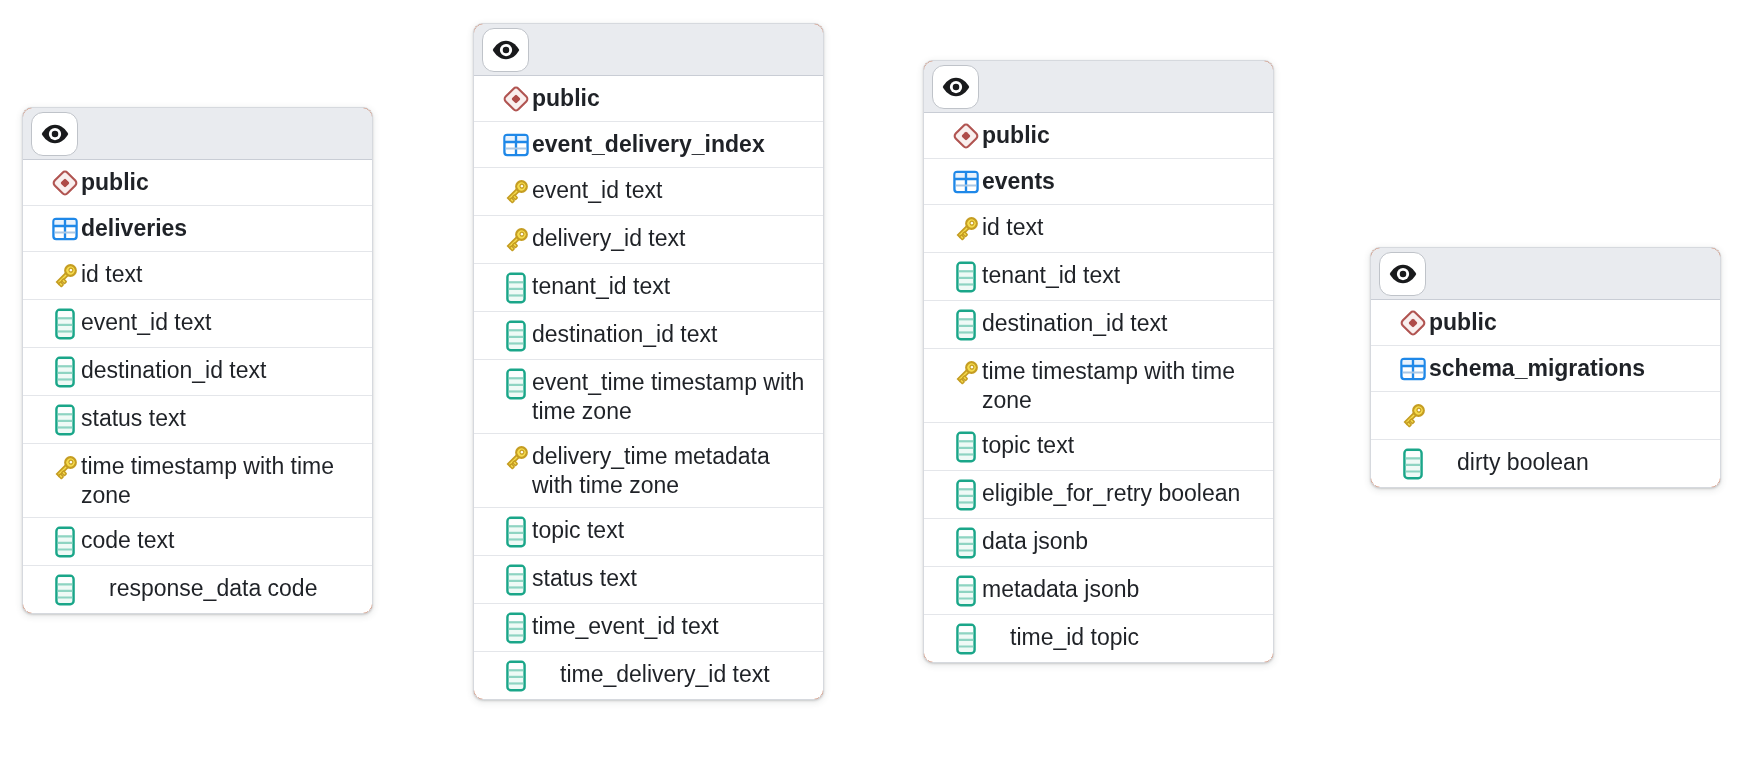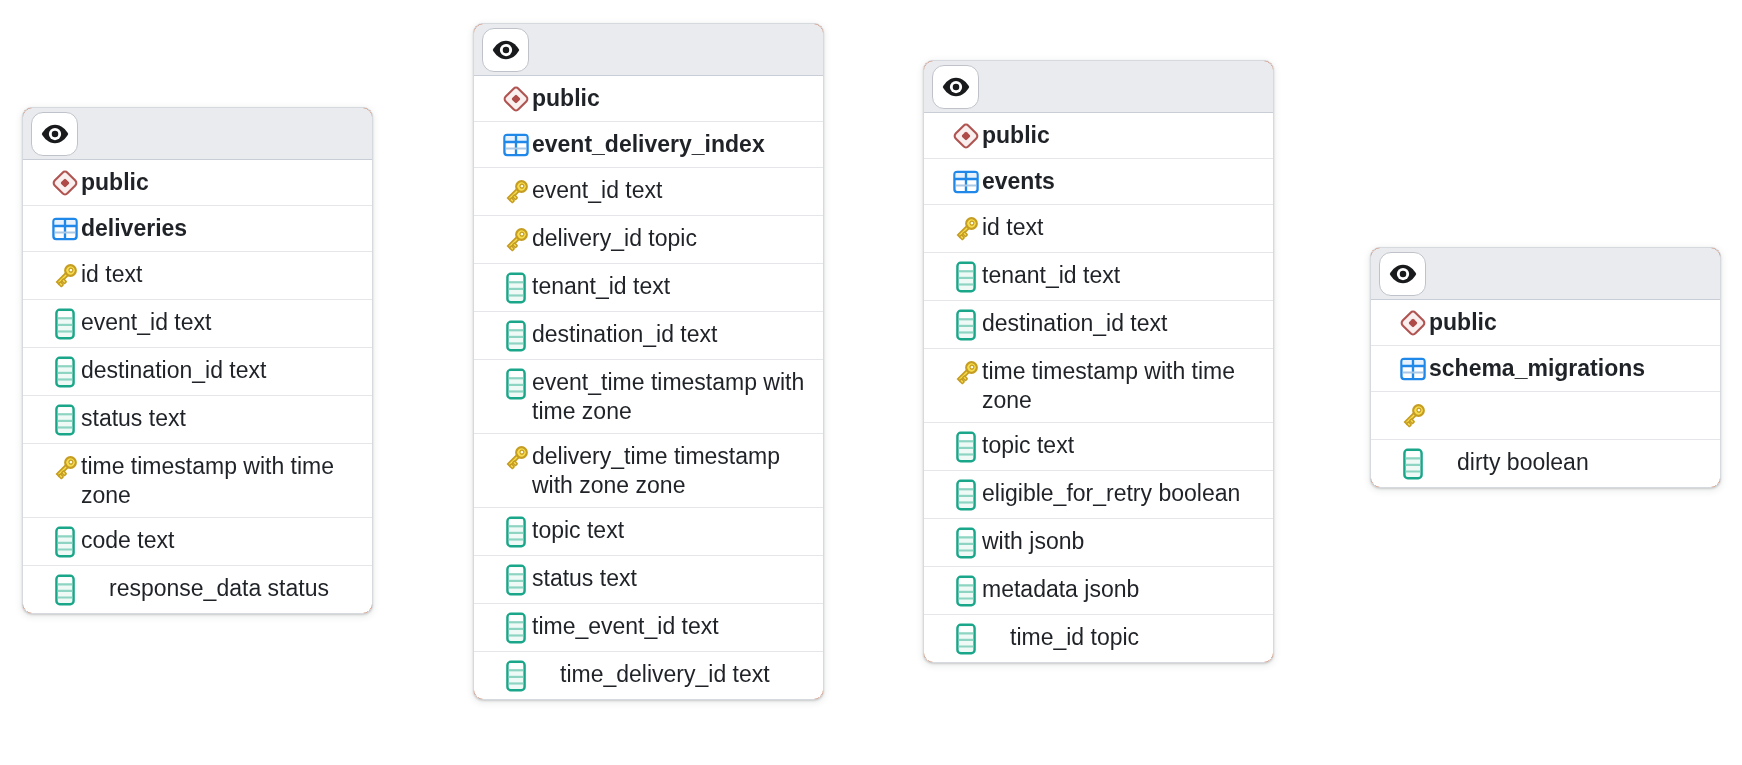--- a/index.html
+++ b/index.html
@@ -188,21 +188,21 @@
       <div class="row">
     <span class="icon-col">
           <svg width="22" height="32" viewBox="0 0 20 29">
             <rect x="2.2" y="1.6" width="15.6" height="25.8" rx="3" fill="#effaf6" stroke="#1aa689" stroke-width="2.2"></rect>
             <rect x="3.6" y="3" width="12.8" height="5.2" fill="#fdfefe"></rect>
             <line x1="3.4" y1="9.3" x2="16.6" y2="9.3" stroke="#8ed4c2" stroke-width="2"></line>
             <line x1="3.4" y1="15.3" x2="16.6" y2="15.3" stroke="#8ed4c2" stroke-width="2"></line>
             <line x1="3.4" y1="21.3" x2="16.6" y2="21.3" stroke="#8ed4c2" stroke-width="2"></line>
           </svg>
         </span>
-    <span class="row-label">response_data status</span>
+    <span class="row-label">response_data code</span>
   </div>
     </div>
   </div>
 <div class="card card-1">
     <div class="card-header">
       <button class="eye-btn">
         <span>
           <svg width="30" height="30" viewBox="0 0 24 24">
             <path d="M12 4.6C7 4.6 3.3 8.4 1.4 12c1.9 3.6 5.6 7.4 10.6 7.4s8.7-3.8 10.6-7.4C20.7 8.4 17 4.6 12 4.6Z" fill="#191a1c"></path>
             <circle cx="12" cy="12" r="4.9" fill="#ffffff"></circle>
@@ -254,21 +254,21 @@
           <svg width="32" height="32" viewBox="0 0 28 28">
             <g transform="rotate(45 14 14)">
               <rect x="12.6" y="11" width="2.8" height="11.8" fill="#f6dc4e" stroke="#c59d22" stroke-width="1.5"></rect>
               <rect x="14.8" y="16.6" width="3.6" height="2.5" rx="0.6" fill="#f6dc4e" stroke="#c59d22" stroke-width="1.3"></rect>
               <rect x="14.8" y="20.4" width="3.6" height="2.5" rx="0.6" fill="#f6dc4e" stroke="#c59d22" stroke-width="1.3"></rect>
               <circle cx="14" cy="7.2" r="4.6" fill="#f6dc4e" stroke="#c59d22" stroke-width="2"></circle>
               <circle cx="14" cy="6.7" r="1.7" fill="#fffdf2" stroke="#c59d22" stroke-width="1"></circle>
             </g>
           </svg>
         </span>
-    <span class="row-label">delivery_id topic</span>
+    <span class="row-label">delivery_id text</span>
   </div>
       <div class="row">
     <span class="icon-col">
           <svg width="22" height="32" viewBox="0 0 20 29">
             <rect x="2.2" y="1.6" width="15.6" height="25.8" rx="3" fill="#effaf6" stroke="#1aa689" stroke-width="2.2"></rect>
             <rect x="3.6" y="3" width="12.8" height="5.2" fill="#fdfefe"></rect>
             <line x1="3.4" y1="9.3" x2="16.6" y2="9.3" stroke="#8ed4c2" stroke-width="2"></line>
             <line x1="3.4" y1="15.3" x2="16.6" y2="15.3" stroke="#8ed4c2" stroke-width="2"></line>
             <line x1="3.4" y1="21.3" x2="16.6" y2="21.3" stroke="#8ed4c2" stroke-width="2"></line>
           </svg>
@@ -304,21 +304,21 @@
           <svg width="32" height="32" viewBox="0 0 28 28">
             <g transform="rotate(45 14 14)">
               <rect x="12.6" y="11" width="2.8" height="11.8" fill="#f6dc4e" stroke="#c59d22" stroke-width="1.5"></rect>
               <rect x="14.8" y="16.6" width="3.6" height="2.5" rx="0.6" fill="#f6dc4e" stroke="#c59d22" stroke-width="1.3"></rect>
               <rect x="14.8" y="20.4" width="3.6" height="2.5" rx="0.6" fill="#f6dc4e" stroke="#c59d22" stroke-width="1.3"></rect>
               <circle cx="14" cy="7.2" r="4.6" fill="#f6dc4e" stroke="#c59d22" stroke-width="2"></circle>
               <circle cx="14" cy="6.7" r="1.7" fill="#fffdf2" stroke="#c59d22" stroke-width="1"></circle>
             </g>
           </svg>
         </span>
-    <span class="row-label">delivery_time timestamp with zone zone</span>
+    <span class="row-label">delivery_time metadata with time zone</span>
   </div>
       <div class="row">
     <span class="icon-col">
           <svg width="22" height="32" viewBox="0 0 20 29">
             <rect x="2.2" y="1.6" width="15.6" height="25.8" rx="3" fill="#effaf6" stroke="#1aa689" stroke-width="2.2"></rect>
             <rect x="3.6" y="3" width="12.8" height="5.2" fill="#fdfefe"></rect>
             <line x1="3.4" y1="9.3" x2="16.6" y2="9.3" stroke="#8ed4c2" stroke-width="2"></line>
             <line x1="3.4" y1="15.3" x2="16.6" y2="15.3" stroke="#8ed4c2" stroke-width="2"></line>
             <line x1="3.4" y1="21.3" x2="16.6" y2="21.3" stroke="#8ed4c2" stroke-width="2"></line>
           </svg>
@@ -478,21 +478,21 @@
       <div class="row">
     <span class="icon-col">
           <svg width="22" height="32" viewBox="0 0 20 29">
             <rect x="2.2" y="1.6" width="15.6" height="25.8" rx="3" fill="#effaf6" stroke="#1aa689" stroke-width="2.2"></rect>
             <rect x="3.6" y="3" width="12.8" height="5.2" fill="#fdfefe"></rect>
             <line x1="3.4" y1="9.3" x2="16.6" y2="9.3" stroke="#8ed4c2" stroke-width="2"></line>
             <line x1="3.4" y1="15.3" x2="16.6" y2="15.3" stroke="#8ed4c2" stroke-width="2"></line>
             <line x1="3.4" y1="21.3" x2="16.6" y2="21.3" stroke="#8ed4c2" stroke-width="2"></line>
           </svg>
         </span>
-    <span class="row-label">with jsonb</span>
+    <span class="row-label">data jsonb</span>
   </div>
       <div class="row">
     <span class="icon-col">
           <svg width="22" height="32" viewBox="0 0 20 29">
             <rect x="2.2" y="1.6" width="15.6" height="25.8" rx="3" fill="#effaf6" stroke="#1aa689" stroke-width="2.2"></rect>
             <rect x="3.6" y="3" width="12.8" height="5.2" fill="#fdfefe"></rect>
             <line x1="3.4" y1="9.3" x2="16.6" y2="9.3" stroke="#8ed4c2" stroke-width="2"></line>
             <line x1="3.4" y1="15.3" x2="16.6" y2="15.3" stroke="#8ed4c2" stroke-width="2"></line>
             <line x1="3.4" y1="21.3" x2="16.6" y2="21.3" stroke="#8ed4c2" stroke-width="2"></line>
           </svg>

